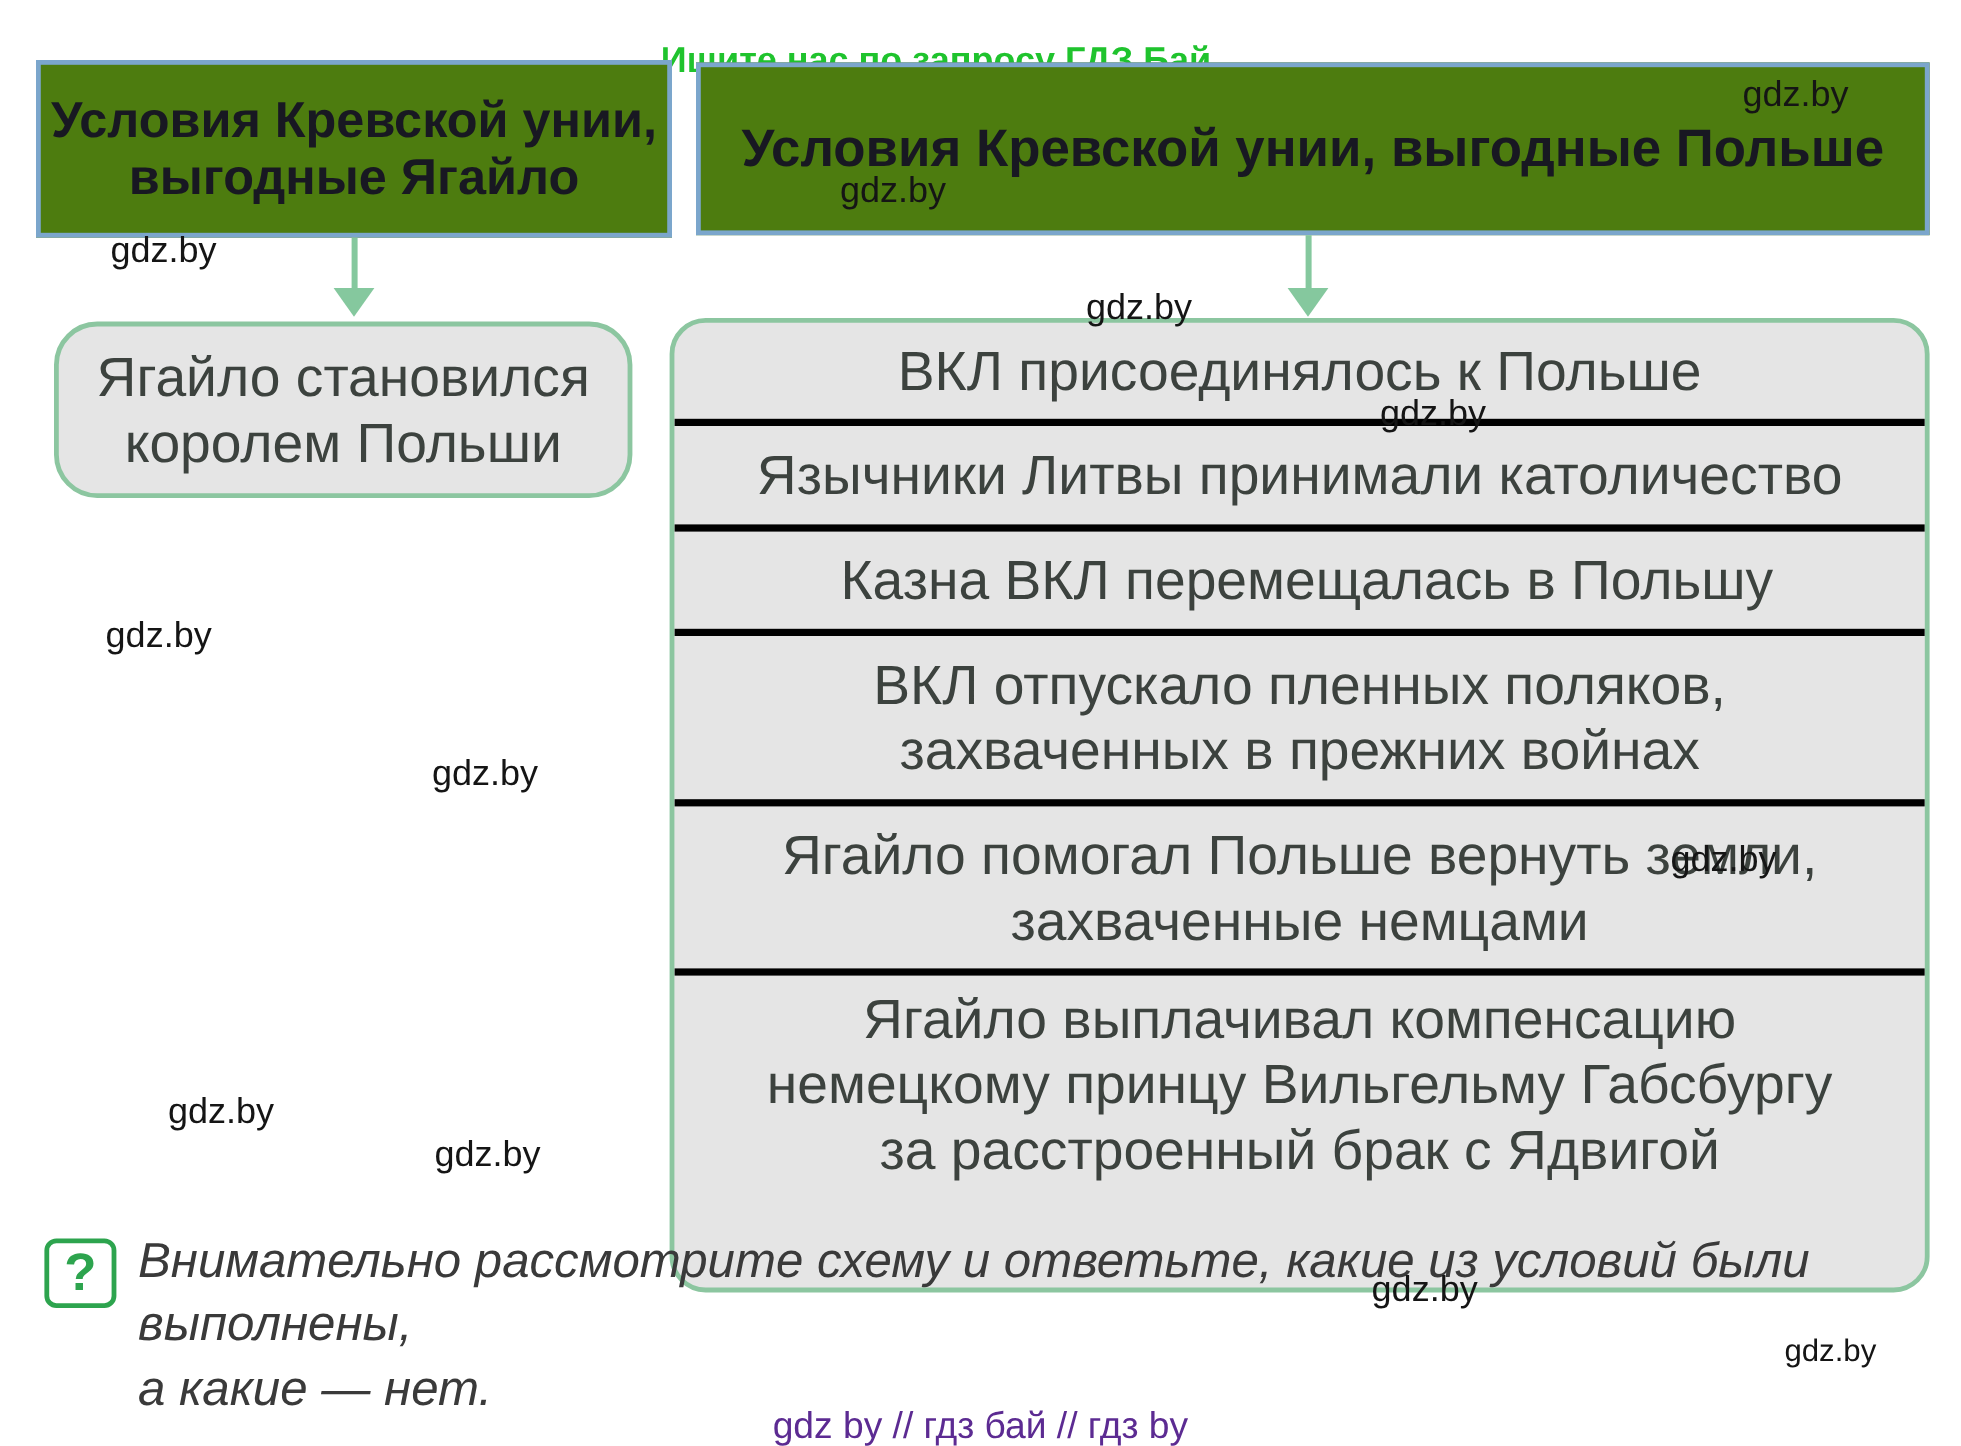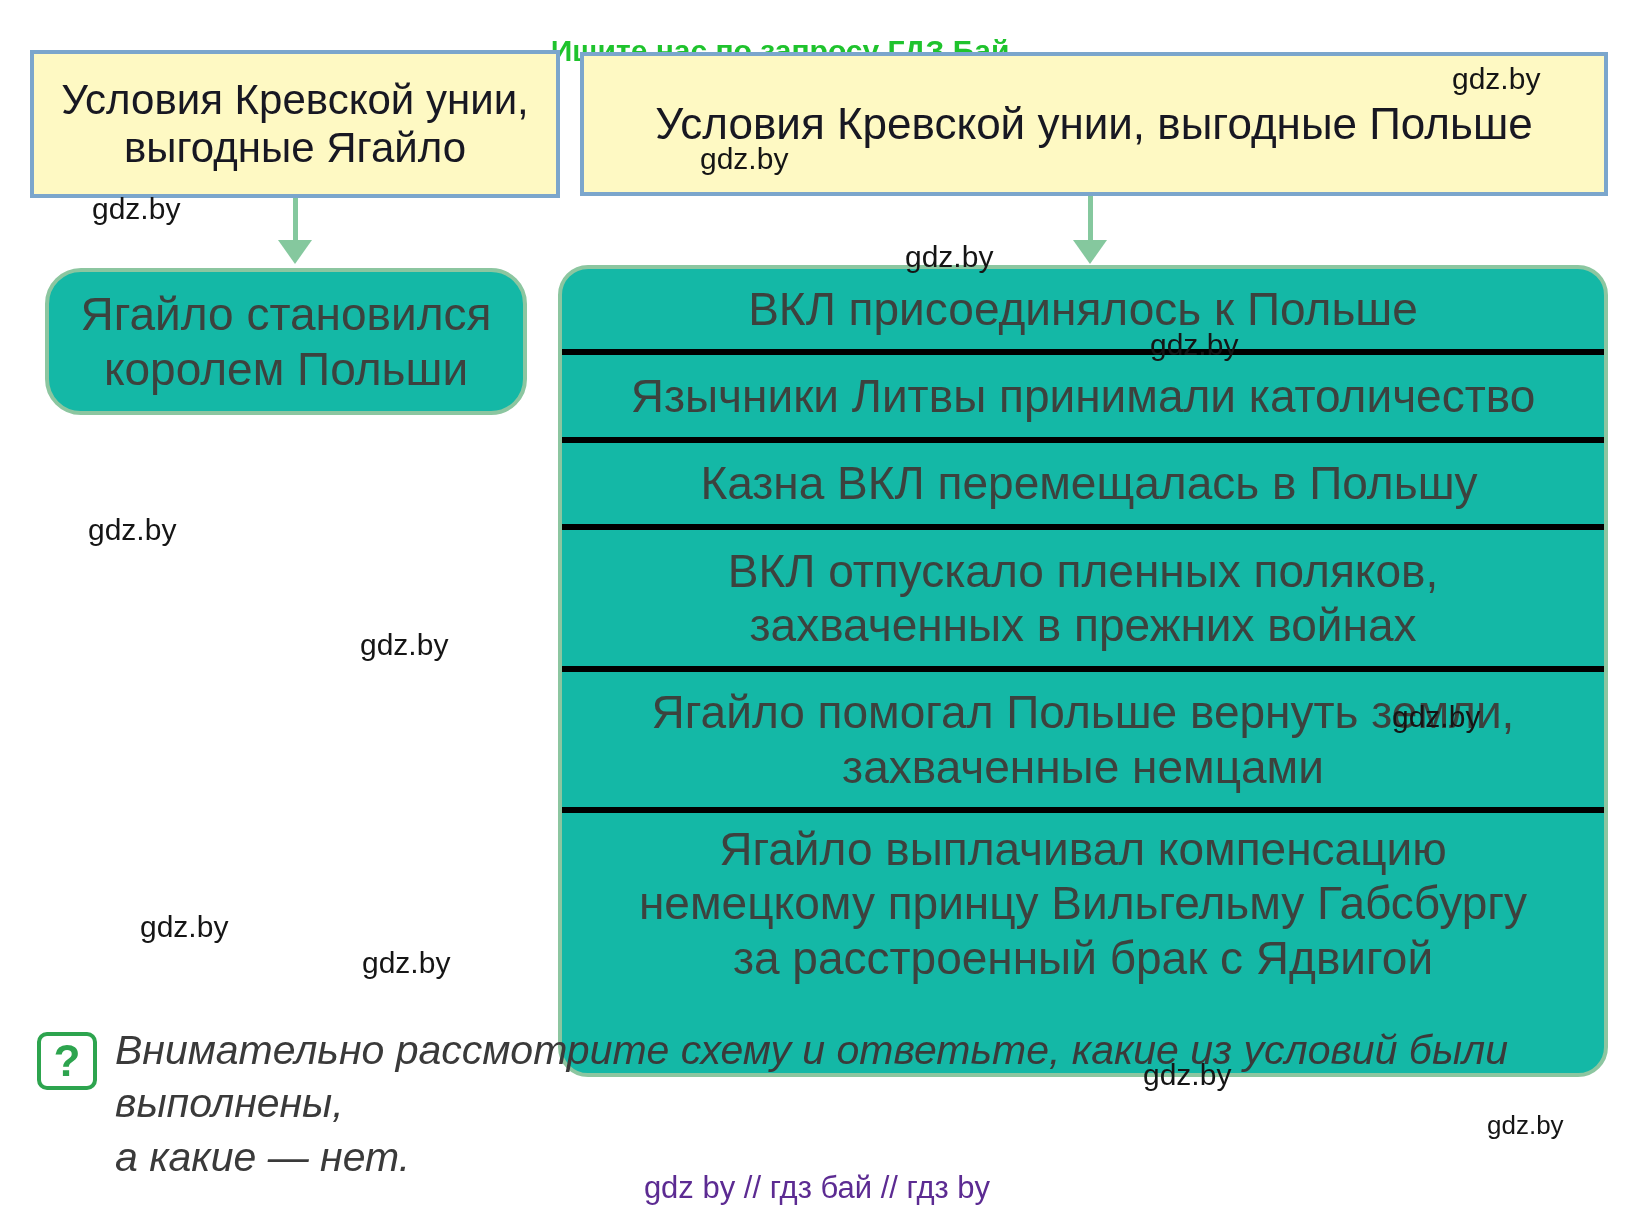--- a/index.html
+++ b/index.html
@@ -2,35 +2,35 @@
 <html><head>
 <meta charset="utf-8">
 <style>
   html,body{margin:0;padding:0;background:#ffffff;}
   body{font-family:"Liberation Sans", sans-serif;}
   .stage{position:relative;width:1634px;height:1205px;background:#ffffff;overflow:hidden;}
 
   .promo{position:absolute;left:0;top:2px;width:1560px;text-align:center;
          font-size:30px;font-weight:bold;color:#1fc32d;margin-top:32px;}
 
-  .hdr{position:absolute;background:#fef9c3;border:4px solid #7ba6cc;box-sizing:border-box;
+  .hdr{position:absolute;background:#4d7c0f;border:4px solid #7ba6cc;box-sizing:border-box;
        display:flex;align-items:center;justify-content:center;text-align:center;
-       font-weight:normal;color:#181822;}
+       font-weight:bold;color:#181822;}
   .hdr-left{left:30px;top:50px;width:530px;height:148px;font-size:42px;line-height:1.15;}
   .hdr-right{left:580px;top:52px;width:1028px;height:144px;font-size:44px;}
   .preline{white-space:pre-line;}
 
   .arrow{position:absolute;width:36px;display:flex;flex-direction:column;align-items:center;}
   .arrow .shaft{width:5px;flex:1;background:#85c89e;}
   .arrow .head{width:0;height:0;border-left:17px solid transparent;border-right:17px solid transparent;
                border-top:24px solid #85c89e;}
   .arrow-left{left:277px;top:198px;height:66px;}
   .arrow-right{left:1072px;top:196px;height:68px;}
 
-  .gbox{position:absolute;background:#14b8a6;border:4px solid #8cc6a0;box-sizing:border-box;
+  .gbox{position:absolute;background:#e5e5e5;border:4px solid #8cc6a0;box-sizing:border-box;
         color:#3c423e;text-align:center;}
   .gbox-left{left:45px;top:268px;width:482px;height:147px;border-radius:36px;
              display:flex;align-items:center;justify-content:center;
              font-size:46px;line-height:1.18;}
   .gbox-right{left:558px;top:265px;width:1050px;height:812px;border-radius:30px;
               display:flex;flex-direction:column;overflow:hidden;}
   .row{display:flex;align-items:center;justify-content:center;box-sizing:border-box;
        font-size:46px;line-height:1.18;}
   .row + .row{border-top:6px solid #000000;}
   .r1{height:80px;}.r2{height:88px;}.r3{height:87px;padding-left:12px;}.r4{height:142px;align-items:center;}.r5{height:141px;}.r6{height:187px;}

